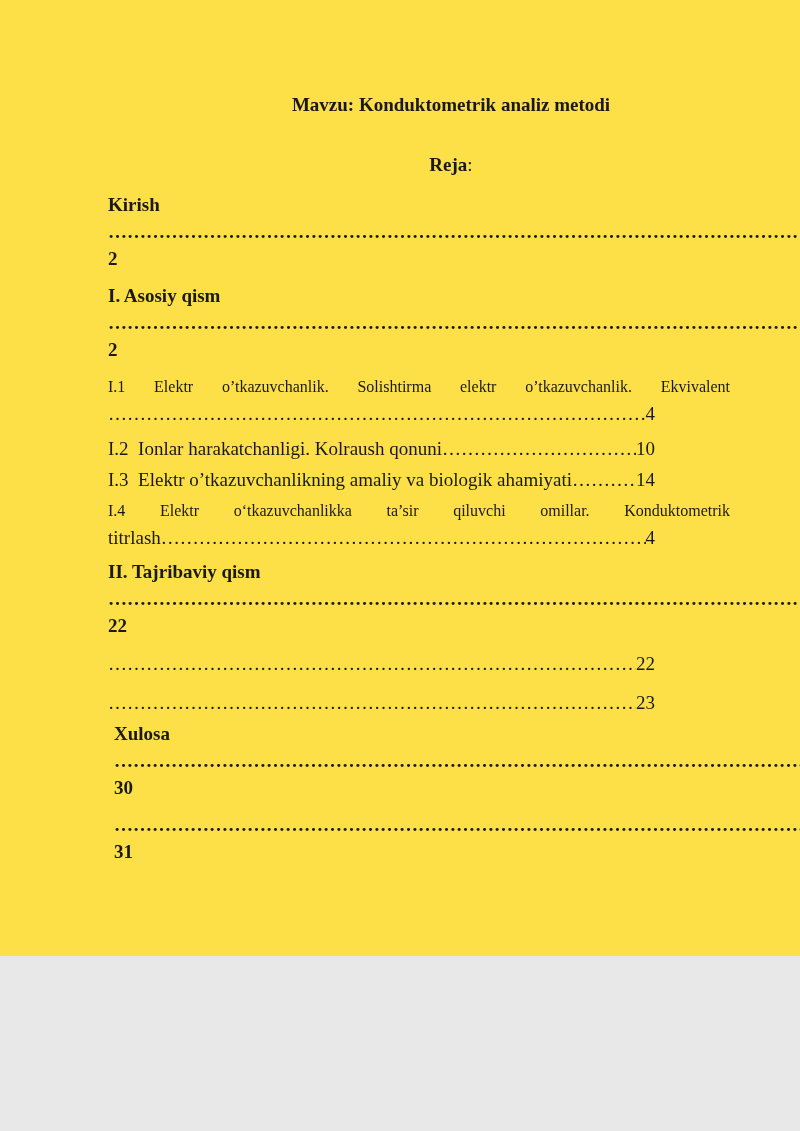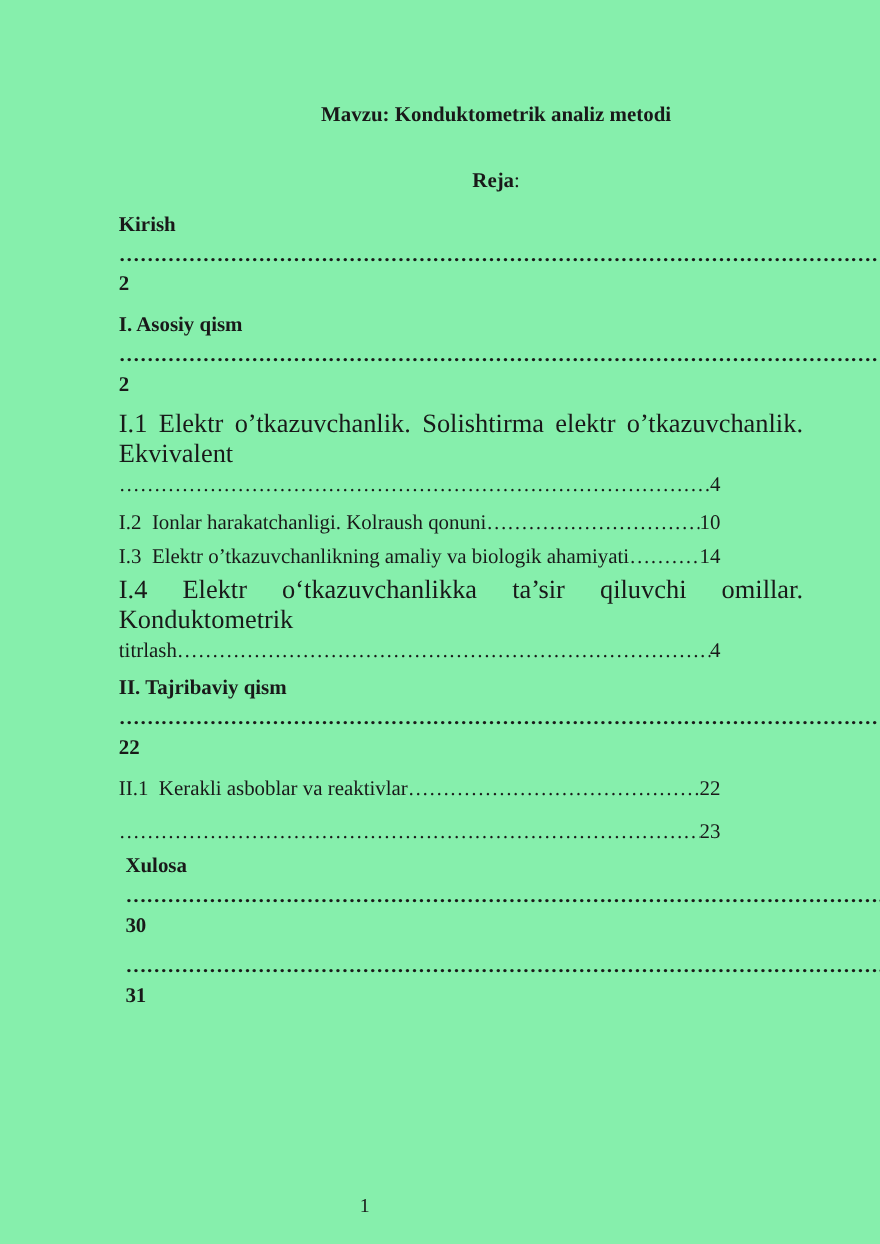--- a/index.html
+++ b/index.html
@@ -1,21 +1,21 @@
 <!DOCTYPE html>
 <html><head>
 <meta charset="utf-8">
 <style>
   html,body{margin:0;padding:0;background:#e8e8e8;}
   *{box-sizing:border-box;}
   .page{
     position:relative;
-    width:800px;height:1131px;
+    width:800px;height:956px;
     margin:0 auto;
-    background:#86efac;
+    background:#fde047;
     color:#191919;
     font-family:"Liberation Serif","DejaVu Serif",serif;
     font-size:19px;
     line-height:27px;
     overflow:hidden;
   }
   .content{position:absolute;left:108px;top:0;width:622px;}
   .doc-title{
     margin-top:91px;
     text-align:center;
@@ -40,21 +40,21 @@
     white-space:nowrap;
     min-width:0;
   }
   .row .pg{flex:0 0 auto;}
   .bold{font-weight:bold;flex-direction:column;}
   .indent1{padding-left:6px;}
   .jline{
     width:622px;
     text-align:justify;
     text-align-last:justify;
-    font-size:24px;
+    font-size:16px;
     white-space:normal;
   }
   .mt-kirish{margin-top:13px;}
   .mt-asosiy{margin-top:10px;}
   .mt-i1{margin-top:10px;}
   .mt-i2{margin-top:8px;}
   .mt-i3{margin-top:4px;}
   .mt-i4{margin-top:4px;}
   .mt-ii{margin-top:7px;}
   .mt-ii1{margin-top:11px;}
@@ -116,21 +116,20 @@
       <span class="pg">4</span>
     </div>
 
     <div class="row bold mt-ii">
       <span class="lbl">II. Tajribaviy qism</span>
       <span class="dots">……………………………………………………………………………………………………………………………………</span>
       <span class="pg">22</span>
     </div>
 
     <div class="row mt-ii1">
-      <span class="lbl">II.1  Kerakli asboblar va reaktivlar</span>
       <span class="dots">……………………………………………………………………………………………………………………………………</span>
       <span class="pg">22</span>
     </div>
 
     <div class="row mt-ii2">
       <span class="dots">……………………………………………………………………………………………………………………………………</span>
       <span class="pg">23</span>
     </div>
 
     <div class="row bold indent1 mt-xulosa">

